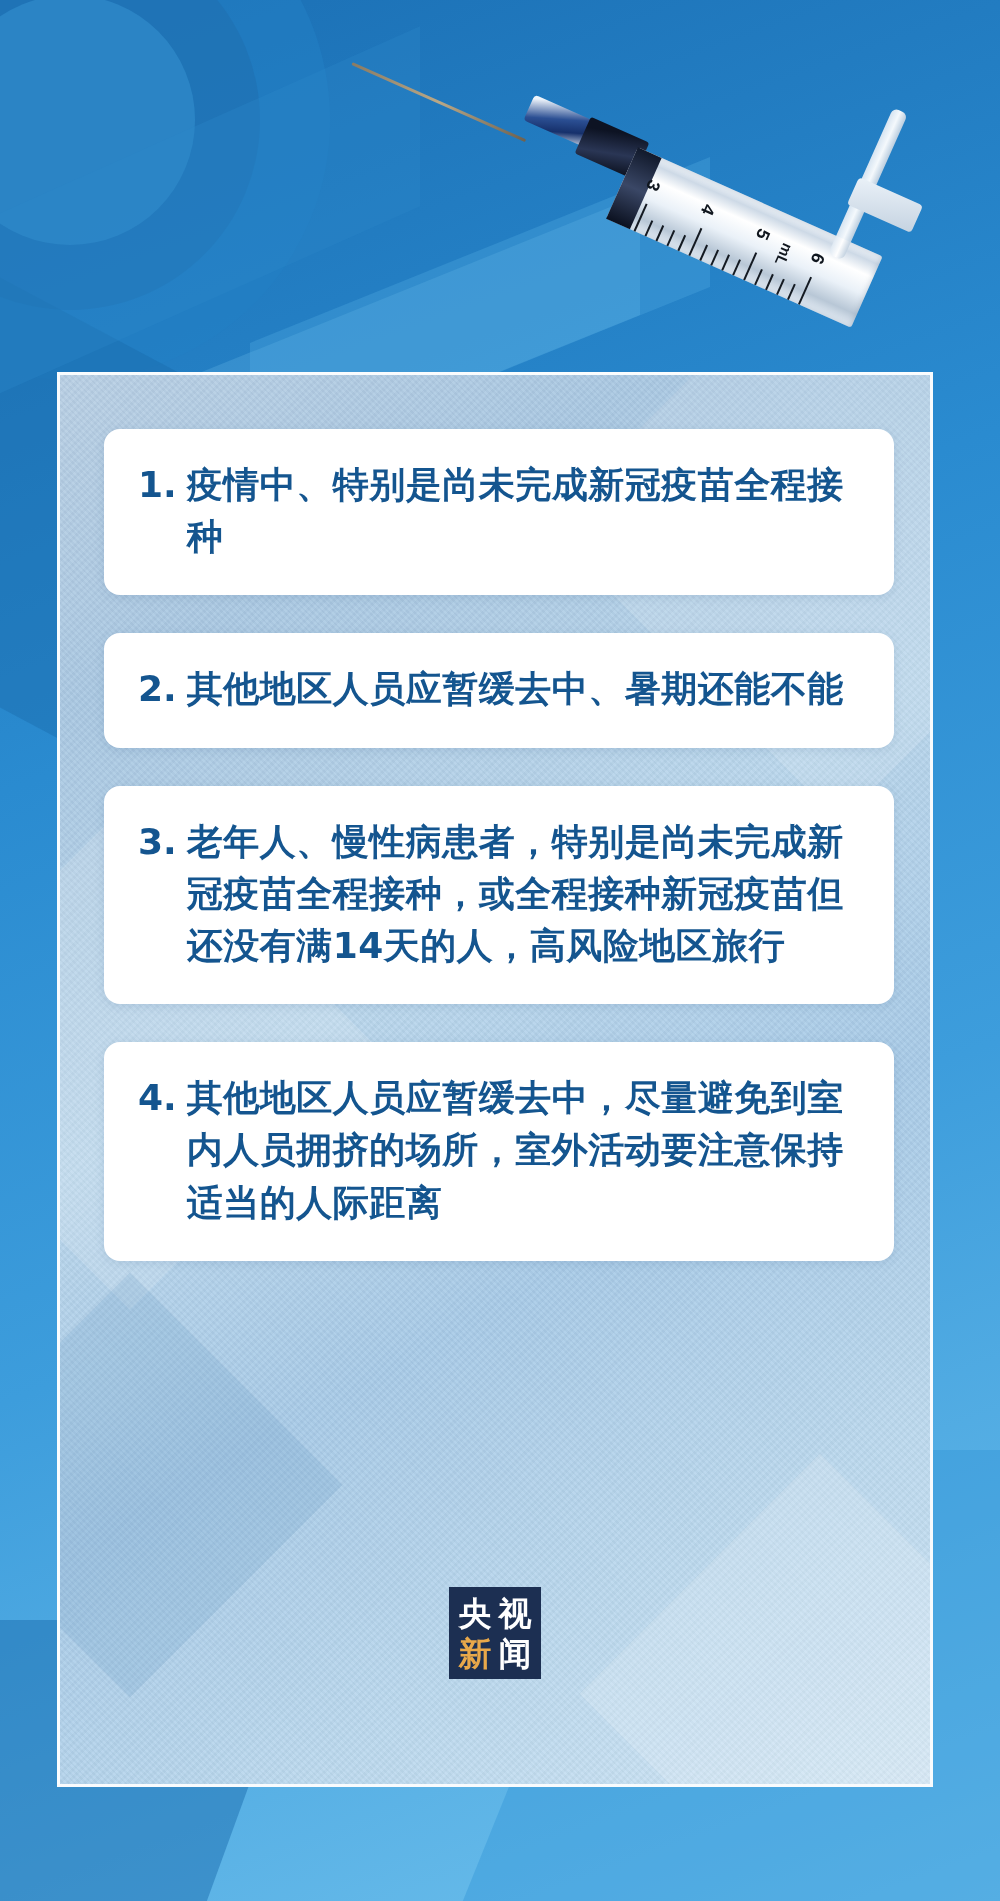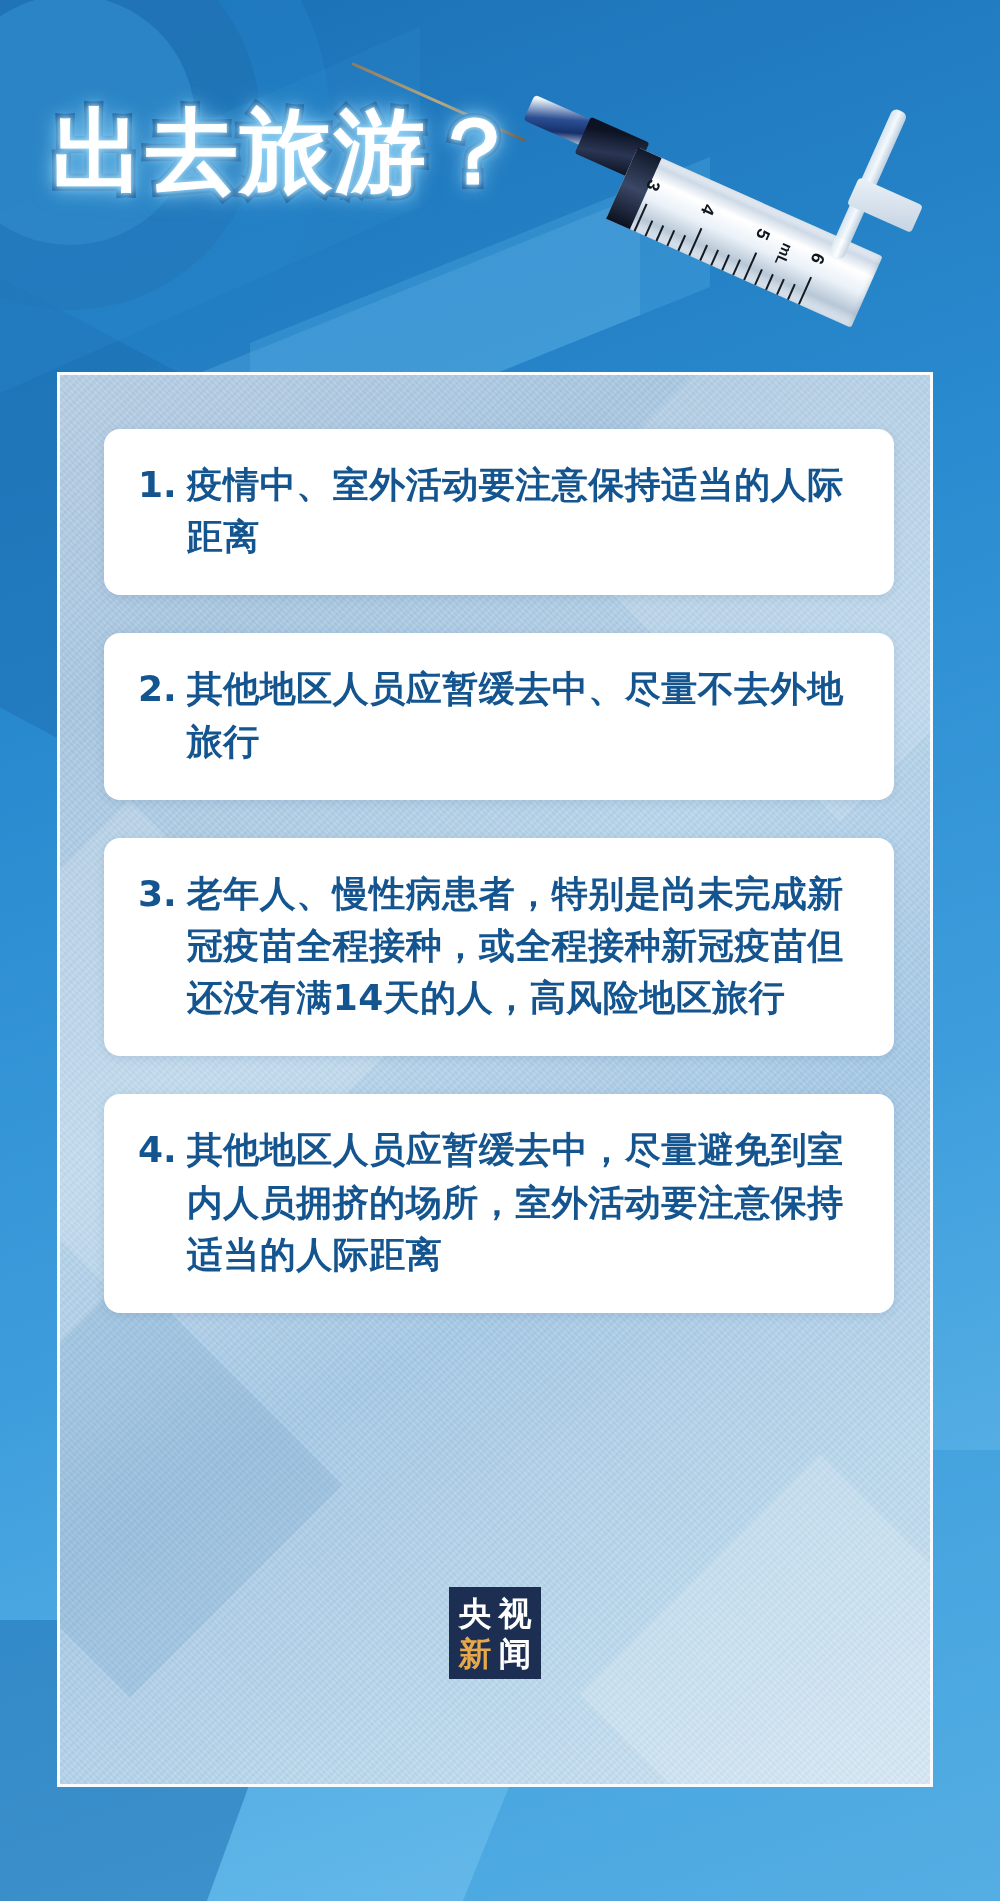--- a/index.html
+++ b/index.html
@@ -245,43 +245,42 @@
         <span class="sy-num" style="left:114px;top:18px">5</span>
         <span class="sy-num" style="left:136px;top:30px;font-size:15px">mL</span>
         <span class="sy-num" style="left:174px;top:18px">6</span>
       </div>
     </div>
     <div class="sy-flange"></div>
     <div class="sy-tail"></div>
   </div>
 
   <div id="headline">
-    <div class="hl-line two">出去旅游？</div>
   </div>
 
   <div id="panel">
     <div class="panel-noise"></div>
     <div class="panel-shape1"></div>
     <div class="panel-shape2"></div>
     <div class="panel-shape3"></div>
     <div class="panel-shape4"></div>
 
     <div id="cards">
 
       <div class="card">
         <div class="card-row">
           <span class="card-num">1.</span>
-          <span class="card-text">疫情中、室外活动要注意保持适当的人际距离</span>
+          <span class="card-text">疫情中、特别是尚未完成新冠疫苗全程接种</span>
         </div>
       </div>
 
       <div class="card">
         <div class="card-row">
           <span class="card-num">2.</span>
-          <span class="card-text">其他地区人员应暂缓去中、尽量不去外地旅行</span>
+          <span class="card-text">其他地区人员应暂缓去中、暑期还能不能</span>
         </div>
       </div>
 
       <div class="card">
         <div class="card-row">
           <span class="card-num">3.</span>
           <span class="card-text">老年人、慢性病患者，特别是尚未完成新冠疫苗全程接种，或全程接种新冠疫苗但还没有满14天的人，高风险地区旅行</span>
         </div>
       </div>
 

